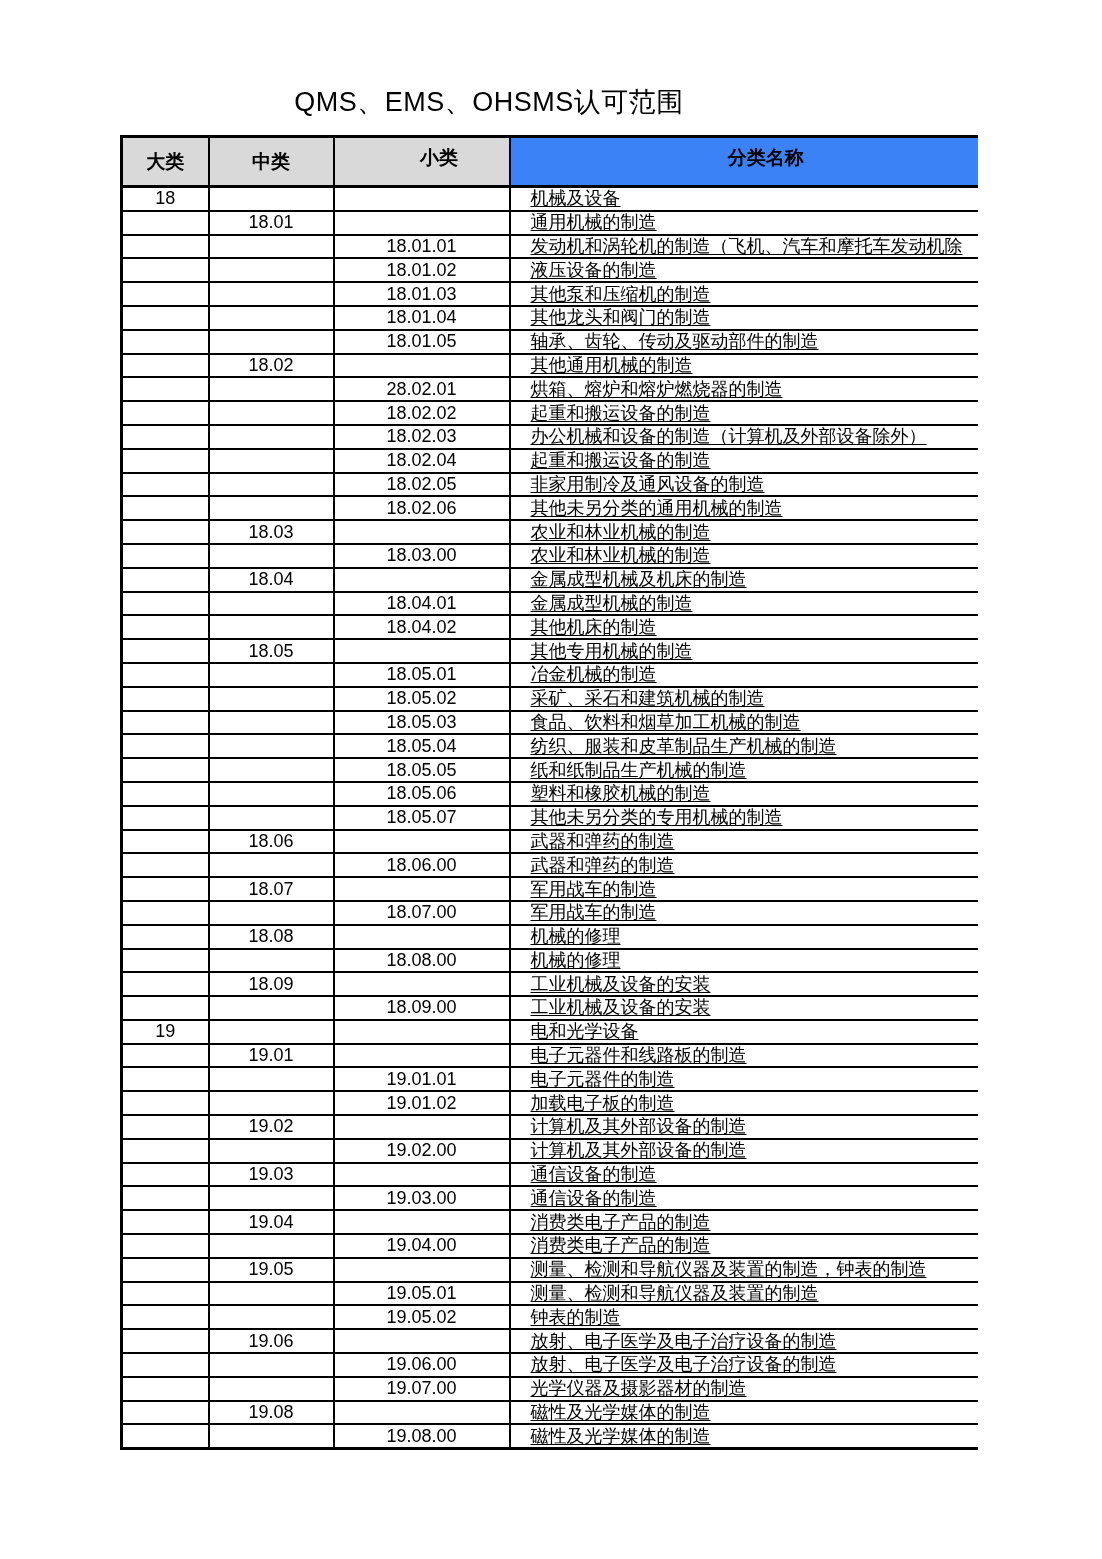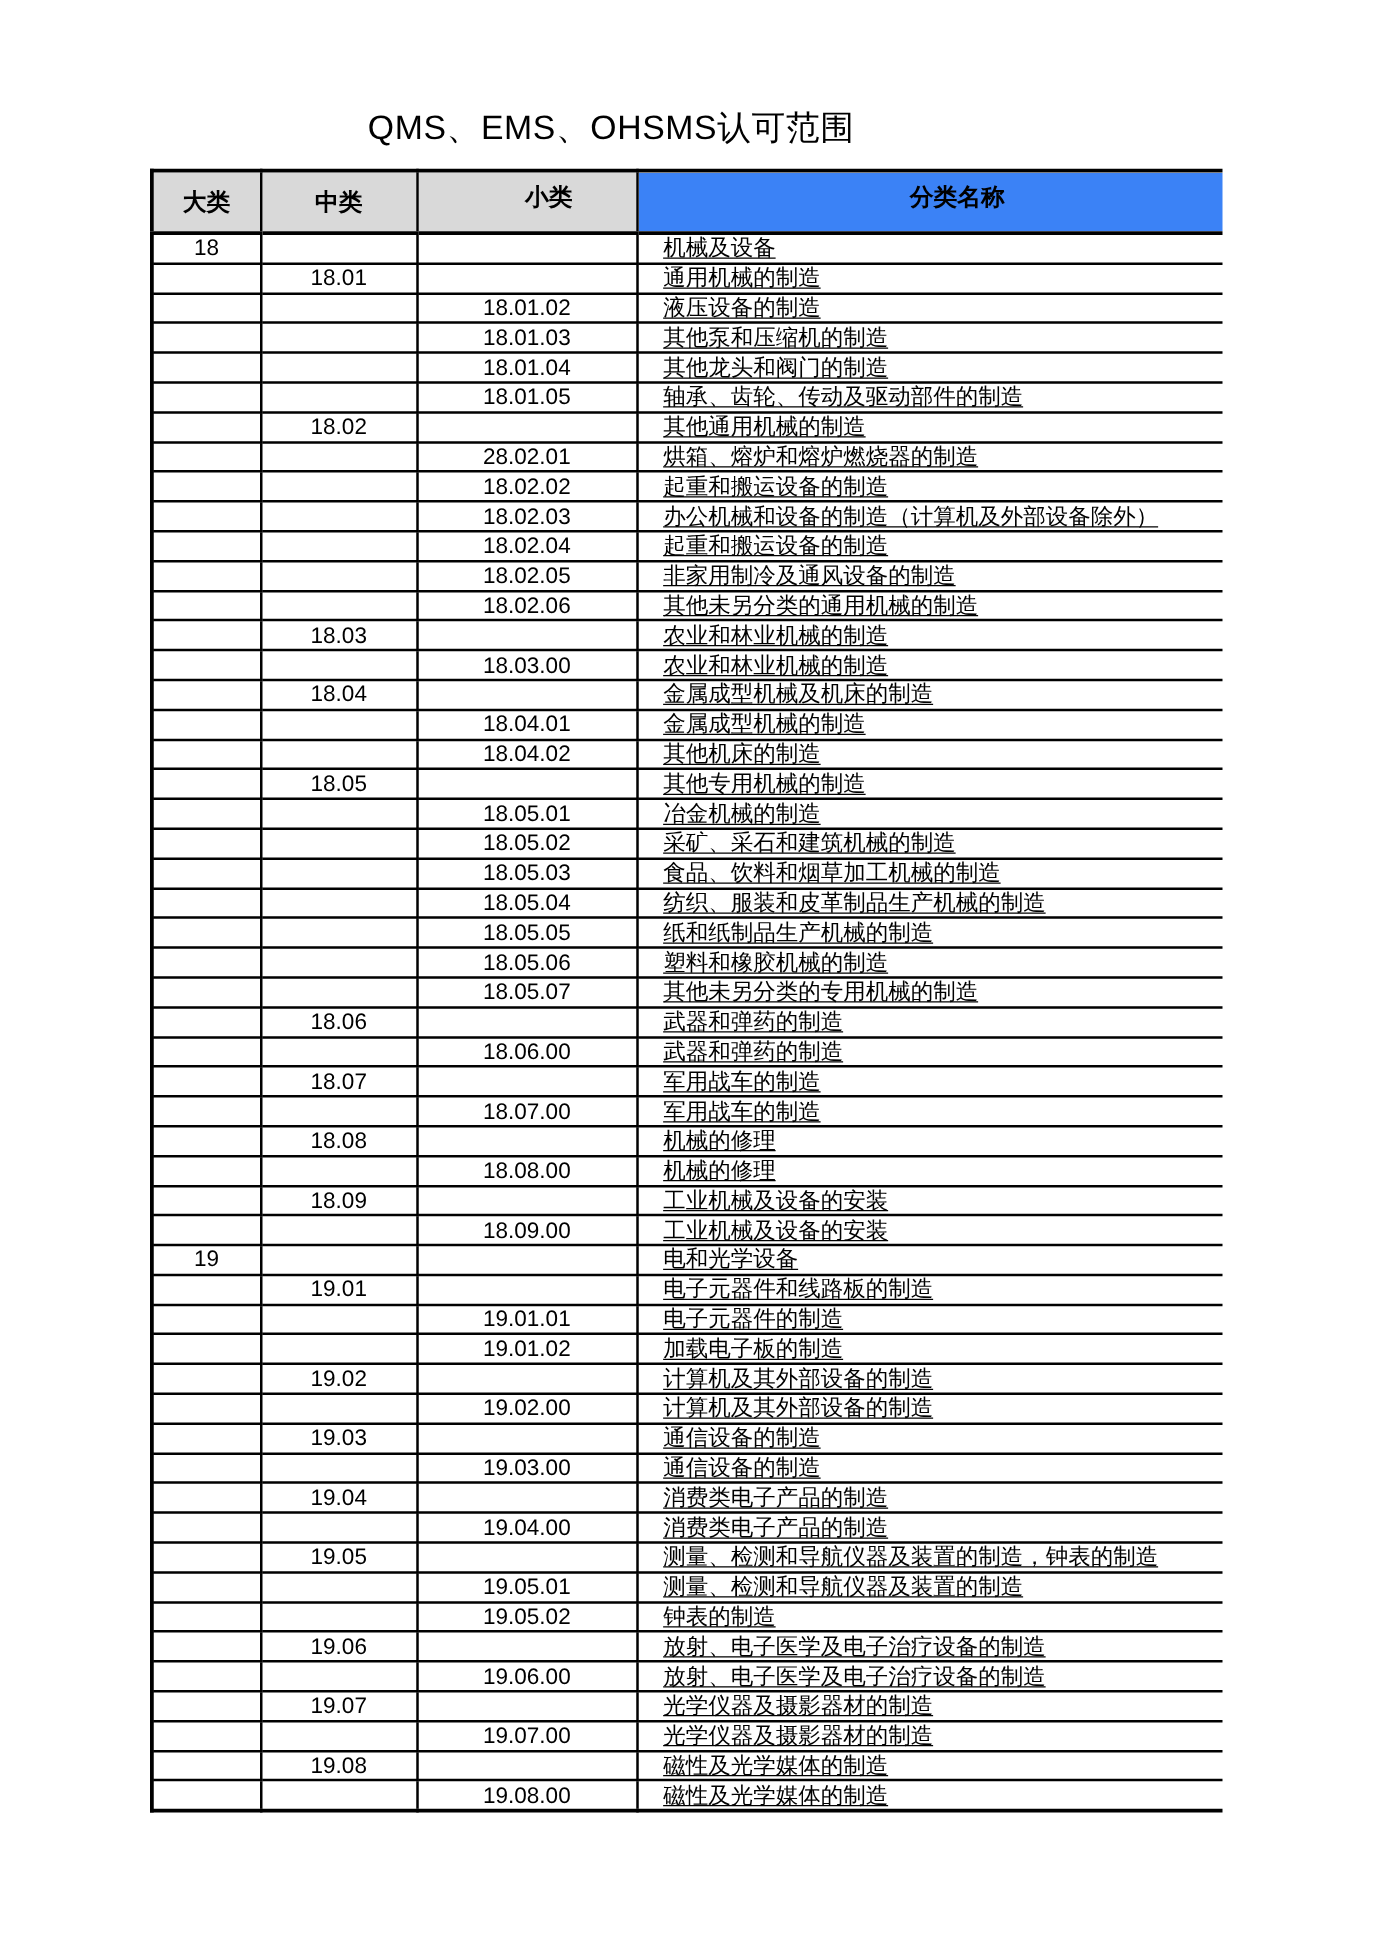--- a/index.html
+++ b/index.html
@@ -100,20 +100,28 @@
       <td class="c-major"></td>
       <td class="c-mid">18.01</td>
       <td class="c-minor"></td>
       <td class="c-name">
         <span class="name-text">通用机械的制造</span>
       </td>
     </tr>
         <tr>
       <td class="c-major"></td>
       <td class="c-mid"></td>
+      <td class="c-minor">18.01.01</td>
+      <td class="c-name">
+        <span class="name-text">发动机和涡轮机的制造（飞机、汽车和摩托车发动机除</span>
+      </td>
+    </tr>
+        <tr>
+      <td class="c-major"></td>
+      <td class="c-mid"></td>
       <td class="c-minor">18.01.02</td>
       <td class="c-name">
         <span class="name-text">液压设备的制造</span>
       </td>
     </tr>
         <tr>
       <td class="c-major"></td>
       <td class="c-mid"></td>
       <td class="c-minor">18.01.03</td>
       <td class="c-name">
@@ -471,28 +479,20 @@
       <td class="c-name">
         <span class="name-text">放射、电子医学及电子治疗设备的制造</span>
       </td>
     </tr>
         <tr>
       <td class="c-major"></td>
       <td class="c-mid"></td>
       <td class="c-minor">19.06.00</td>
       <td class="c-name">
         <span class="name-text">放射、电子医学及电子治疗设备的制造</span>
-      </td>
-    </tr>
-        <tr>
-      <td class="c-major"></td>
-      <td class="c-mid">19.07</td>
-      <td class="c-minor"></td>
-      <td class="c-name">
-        <span class="name-text">光学仪器及摄影器材的制造</span>
       </td>
     </tr>
         <tr>
       <td class="c-major"></td>
       <td class="c-mid"></td>
       <td class="c-minor">19.07.00</td>
       <td class="c-name">
         <span class="name-text">光学仪器及摄影器材的制造</span>
       </td>
     </tr>

